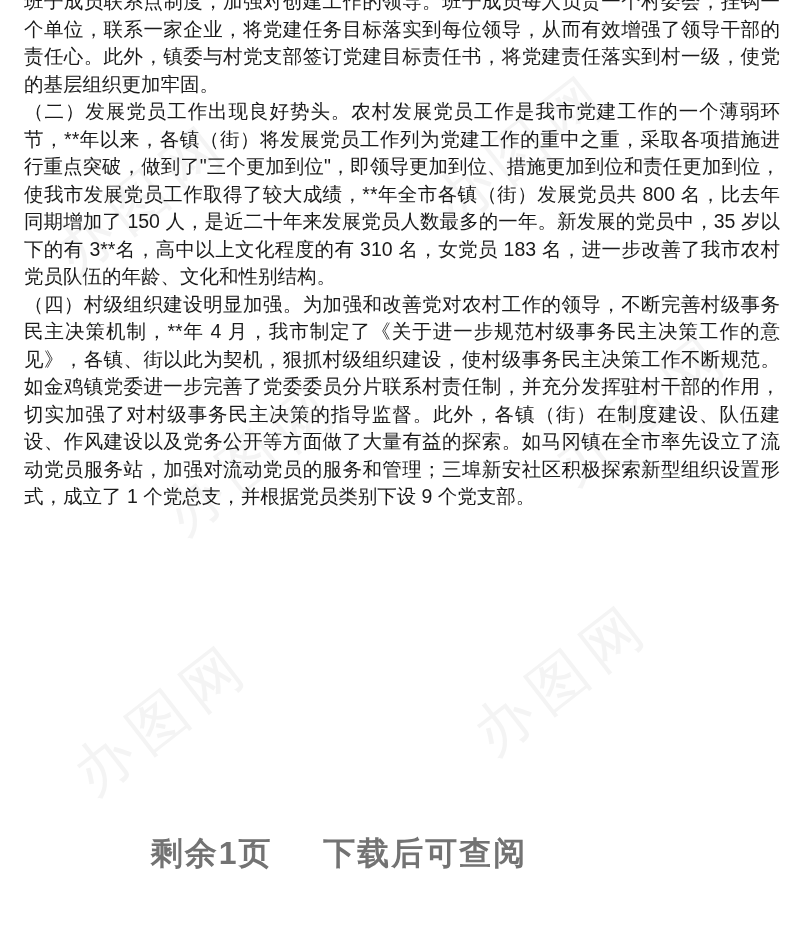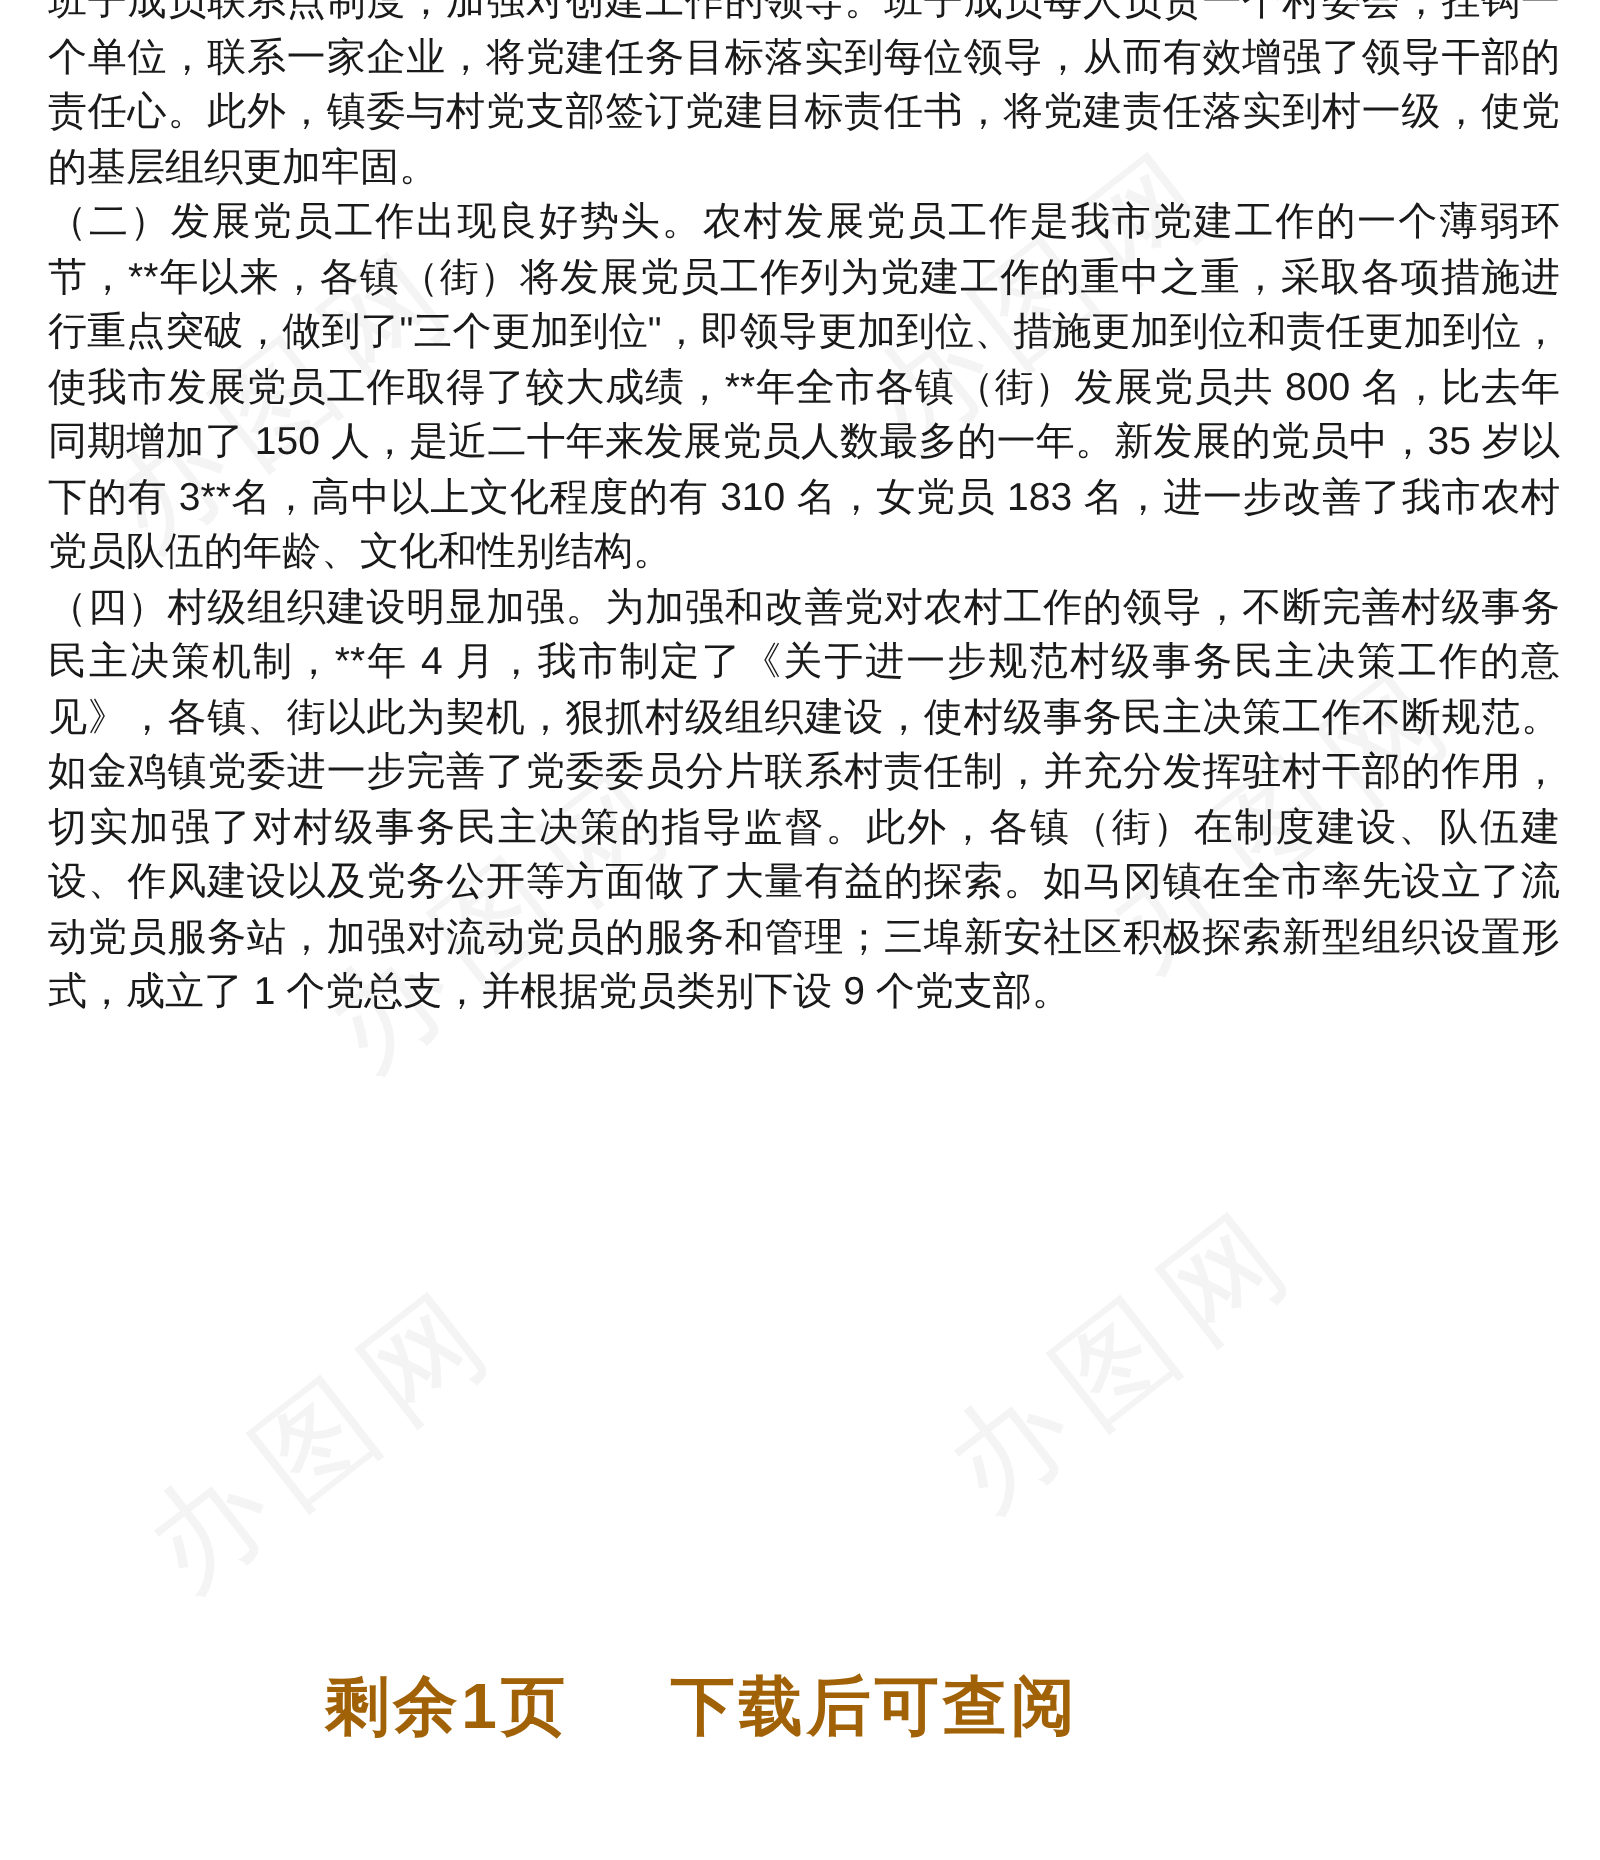--- a/index.html
+++ b/index.html
@@ -48,28 +48,28 @@
     text-justify: inter-ideograph;
     word-break: break-all;
   }
   .doc-text p {
     margin: 0;
     padding: 0;
   }
   
   .preview-footer {
     position: absolute;
-    left: 12px;
+    left: 0;
     top: 832px;
     width: 678px;
     z-index: 1;
     text-align: center;
     font-size: 32px;
     font-weight: bold;
-    color: #a16207;
+    color: #737373;
     letter-spacing: 2px;
   }
   .preview-footer .hint {
     display: inline-block;
     margin-left: 40px;
   }
 </style>
 </head>
 <body>
 

